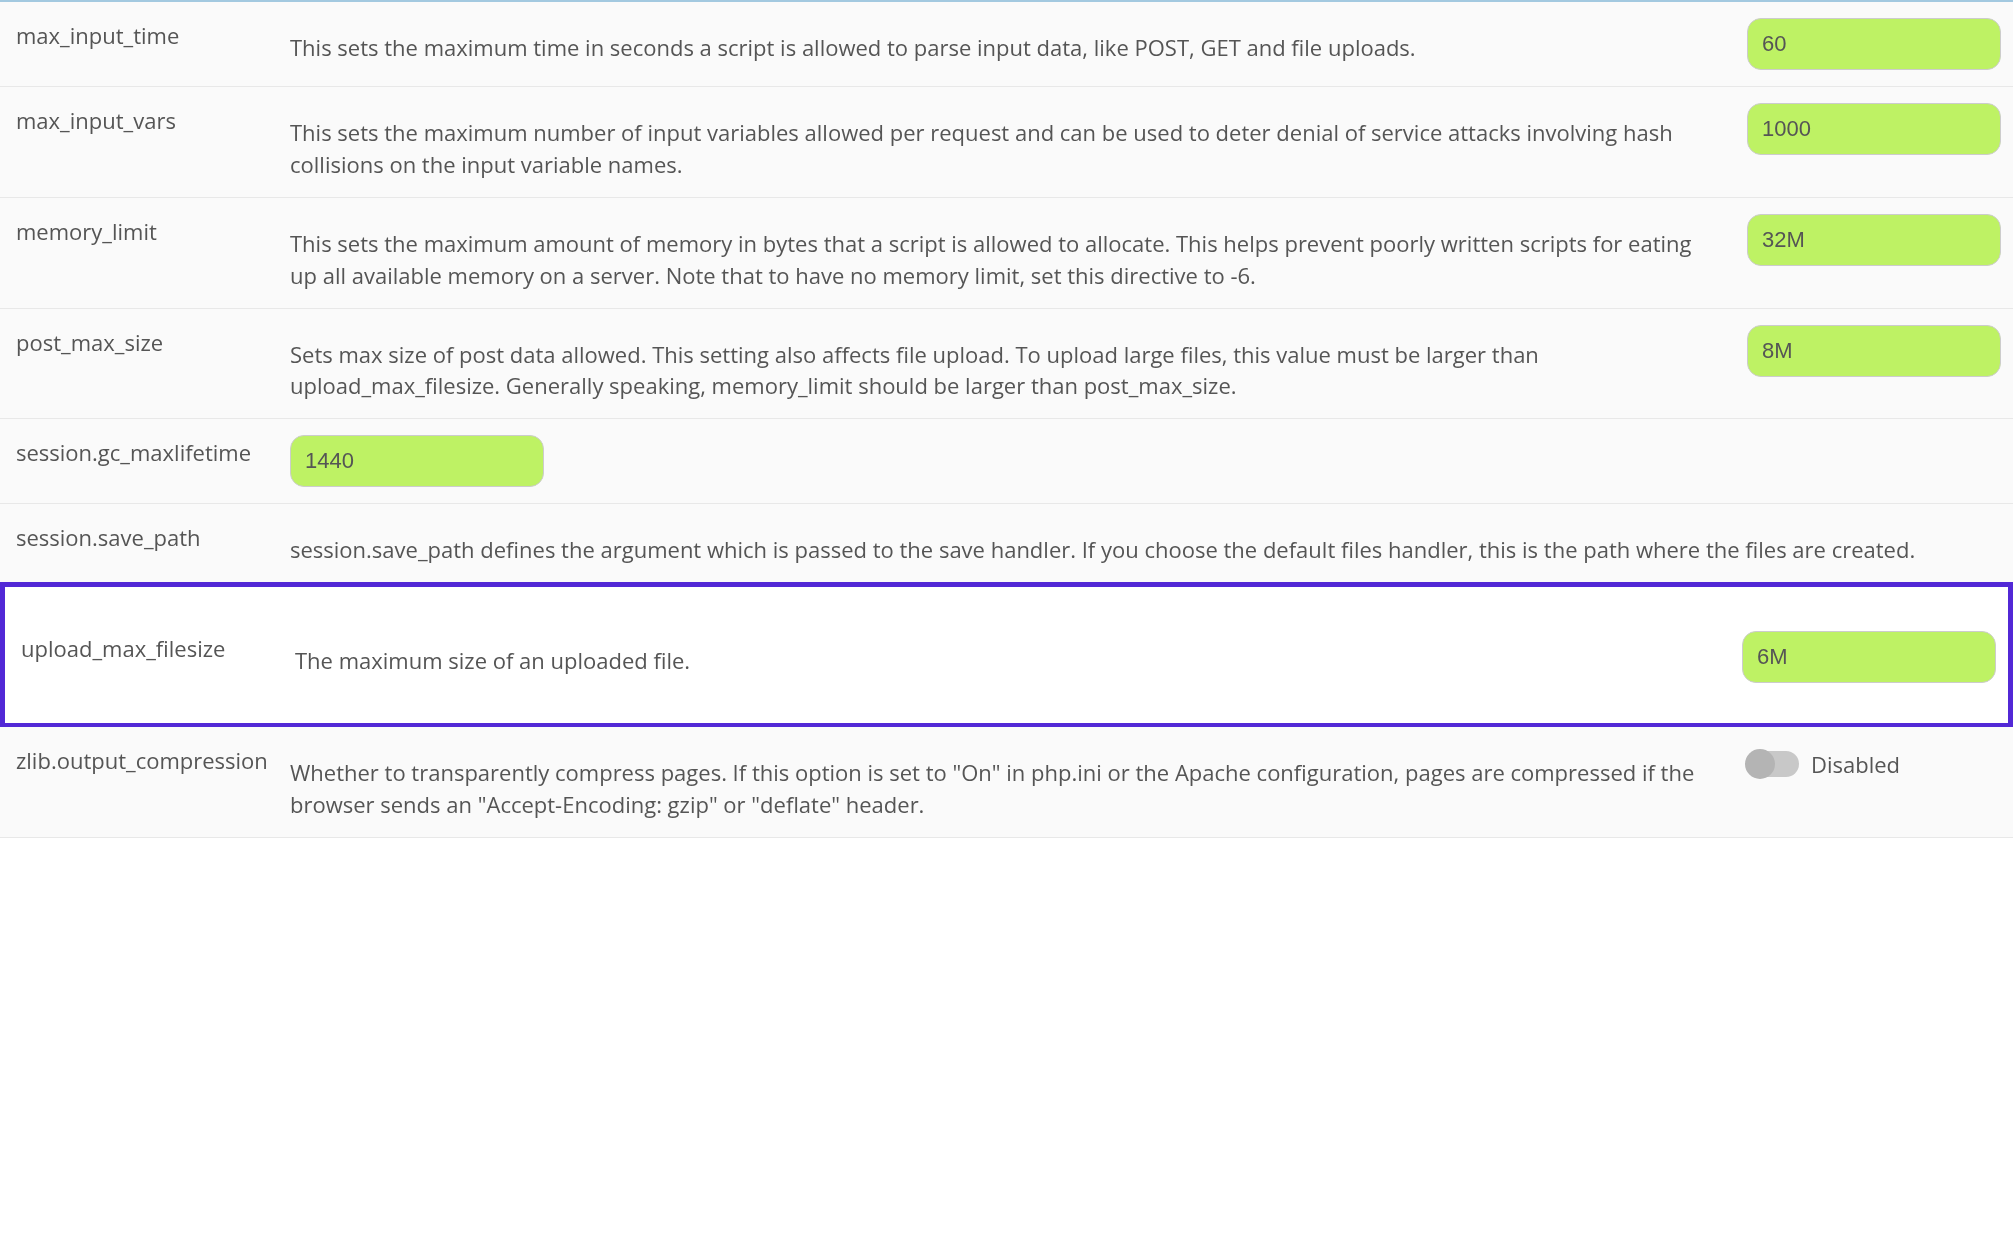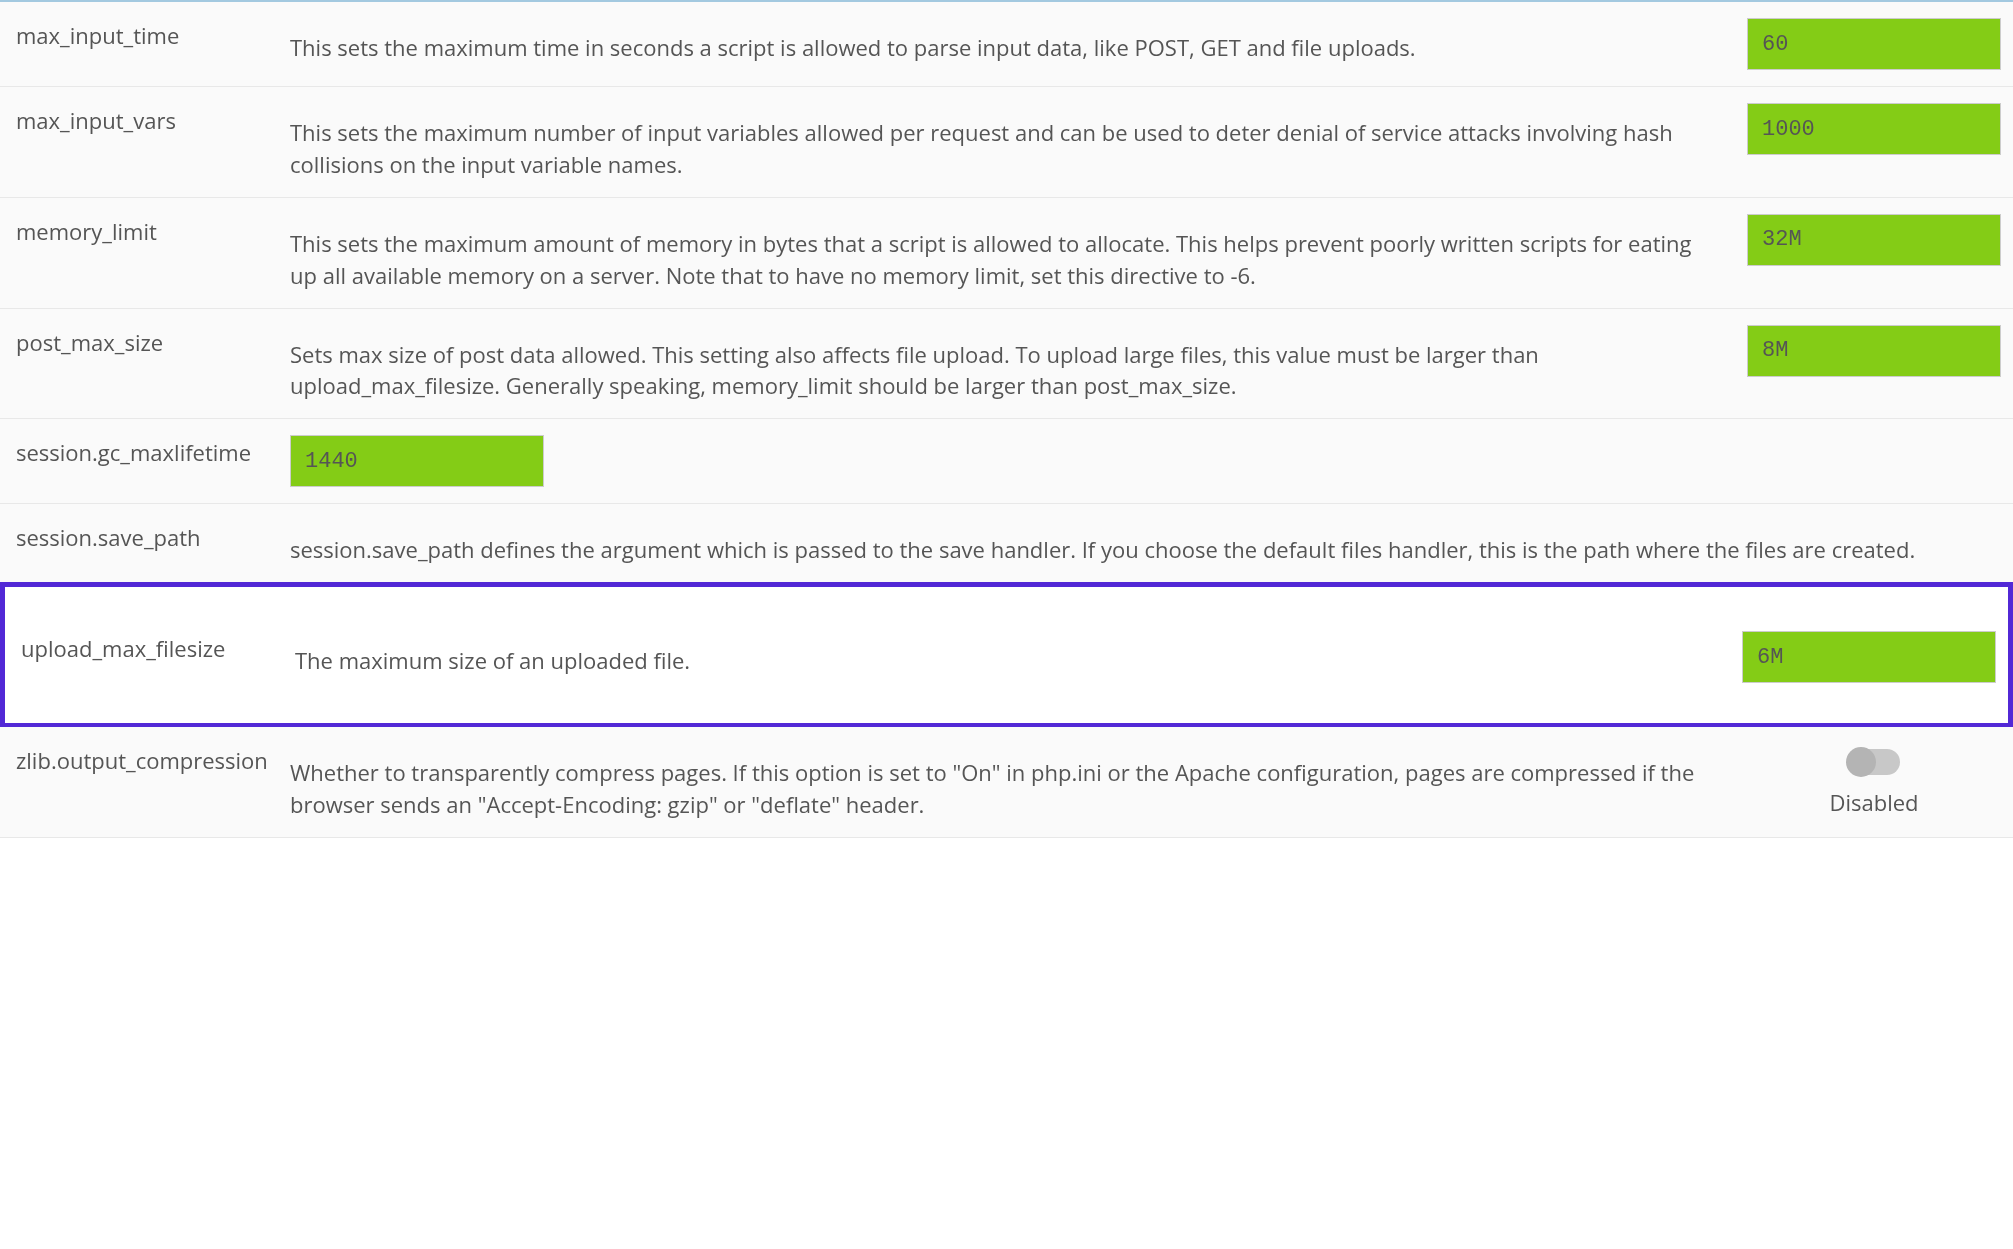--- a/index.html
+++ b/index.html
@@ -49,30 +49,29 @@
     .col-value {
       flex: 0 0 254px;
     }
     .col-value input[type="text"] {
       width: 100%;
       height: 52px;
       padding: 8px 14px;
       font-size: 22px;
       color: #555;
       border: 1px solid #ccc;
-      border-radius: 0;
-      font-family: Liberation Mono, monospace;
-      background: #84cc16;
+      border-radius: 14px;
+      font-family: Liberation Sans, sans-serif;
+      background: #bef264;
     }
     .toggle-wrap {
       display: flex;
       align-items: center;
       gap: 12px;
       padding-top: 6px;
-      flex-direction: column;
     }
     .toggle {
       width: 52px;
       height: 26px;
       background: #c8c8c8;
       border-radius: 26px;
       position: relative;
       cursor: pointer;
     }
     .toggle-knob {

